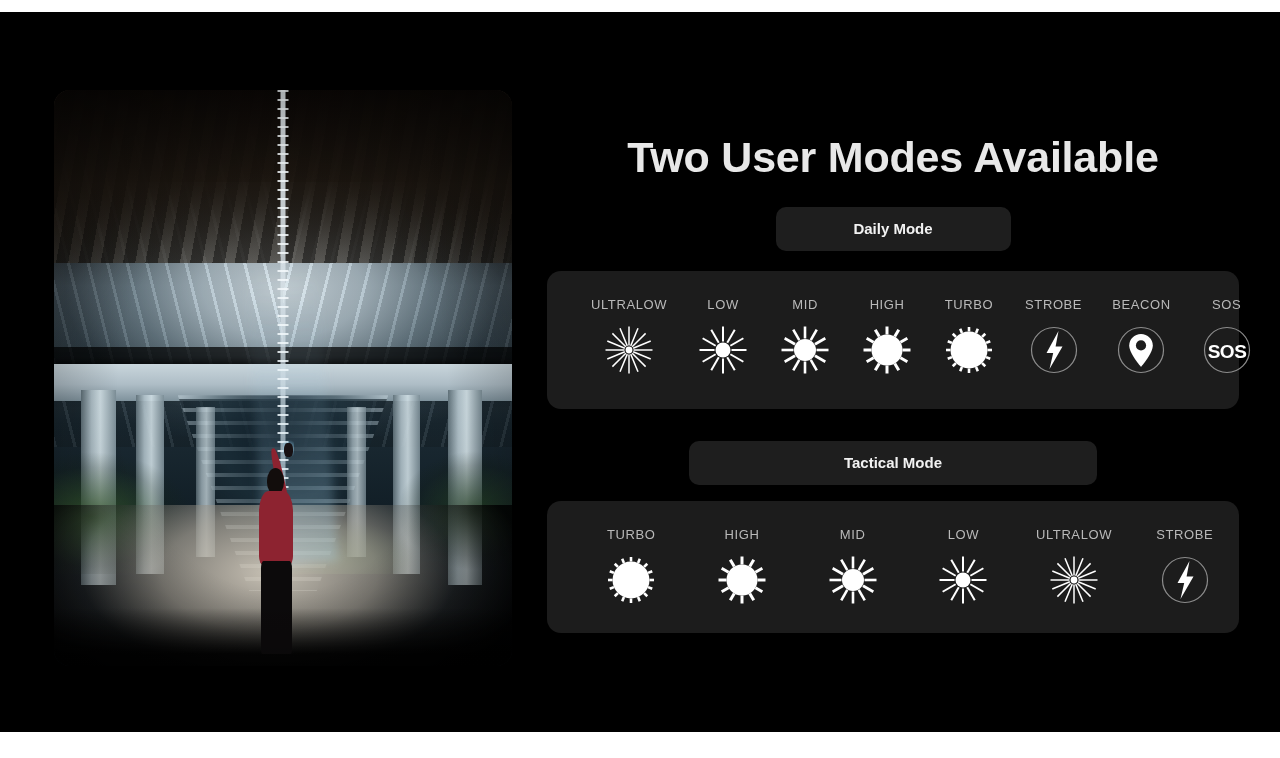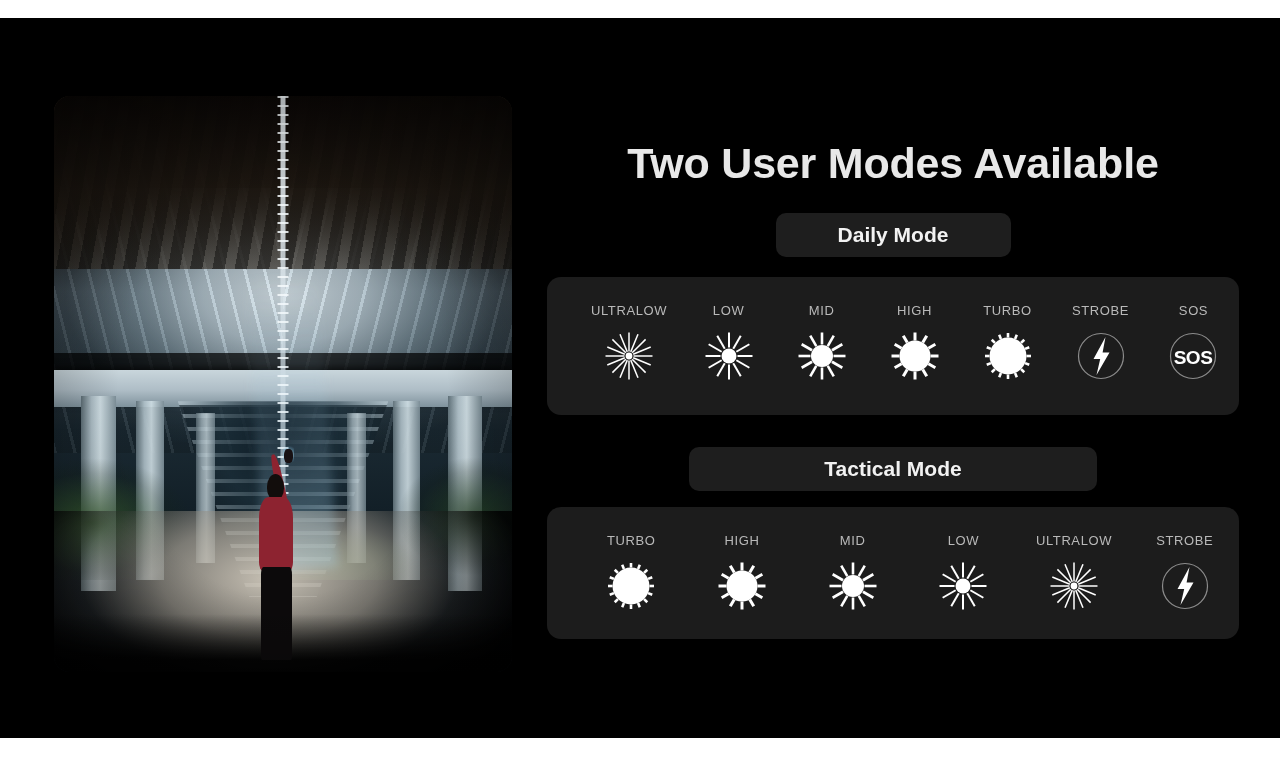--- a/index.html
+++ b/index.html
@@ -18,21 +18,21 @@
     position: relative;
     width: 1280px;
     height: 758px;
     background: #ffffff;
   }
 
   
   .band {
     position: absolute;
     left: 0;
-    top: 18px;
+    top: 12px;
     width: 1280px;
     height: 720px;
     background: #000000;
   }
 
   
   .photo {
     position: absolute;
     left: 54px;
     top: 78px;
@@ -221,21 +221,21 @@
     font-weight: bold;
     letter-spacing: -0.2px;
     line-height: 1;
   }
 
   .mode-btn {
     margin: 0 auto;
     background: #1e1e1e;
     border-radius: 10px;
     color: #f2f2f2;
-    font-size: 21px;
+    font-size: 15px;
     font-weight: bold;
     text-align: center;
     line-height: 44px;
     height: 44px;
   }
   .mode-btn.daily    { width: 235px; margin-top: 28px; }
   .mode-btn.tactical { width: 408px; margin-top: 32px; }
 
   .panel {
     background: #1c1c1c;
@@ -434,20 +434,30 @@
             <div class="mode-cell">
               <div class="mode-label">STROBE</div>
               <div>
                 <svg class="mode-icon" viewBox="0 0 52 52" xmlns="http://www.w3.org/2000/svg">
       <circle cx="26" cy="26" r="22.5" fill="none" stroke="#8c8c8c" stroke-width="1.2"></circle>
       <path d="M30.5 7 L18.5 29 L25.2 29 L21.5 45 L34.5 22.5 L27.6 22.5 Z" fill="#ffffff"></path>
     </svg>
               </div>
             </div>
             <div class="mode-cell">
+              <div class="mode-label">BEACON</div>
+              <div>
+                <svg class="mode-icon" viewBox="0 0 52 52" xmlns="http://www.w3.org/2000/svg">
+      <circle cx="26" cy="26" r="22.5" fill="none" stroke="#8c8c8c" stroke-width="1.2"></circle>
+      <path d="M26 10 C19.4 10 14.2 15.2 14.2 21.6 C14.2 29.6 26 43 26 43 C26 43 37.8 29.6 37.8 21.6 C37.8 15.2 32.6 10 26 10 Z" fill="#ffffff"></path>
+      <circle cx="26" cy="21.4" r="5.1" fill="#1c1c1c"></circle>
+    </svg>
+              </div>
+            </div>
+            <div class="mode-cell">
               <div class="mode-label">SOS</div>
               <div>
                 <svg class="mode-icon" viewBox="0 0 52 52" xmlns="http://www.w3.org/2000/svg">
       <circle cx="26" cy="26" r="22.5" fill="none" stroke="#8c8c8c" stroke-width="1.2"></circle>
       <text x="26" y="33.6" text-anchor="middle" fill="#ffffff" font-family="Liberation Sans, sans-serif" font-size="19" font-weight="bold" transform="translate(0,0) scale(1,1)" letter-spacing="-0.5">SOS</text>
     </svg>
               </div>
             </div>
           </div>
       </div>

